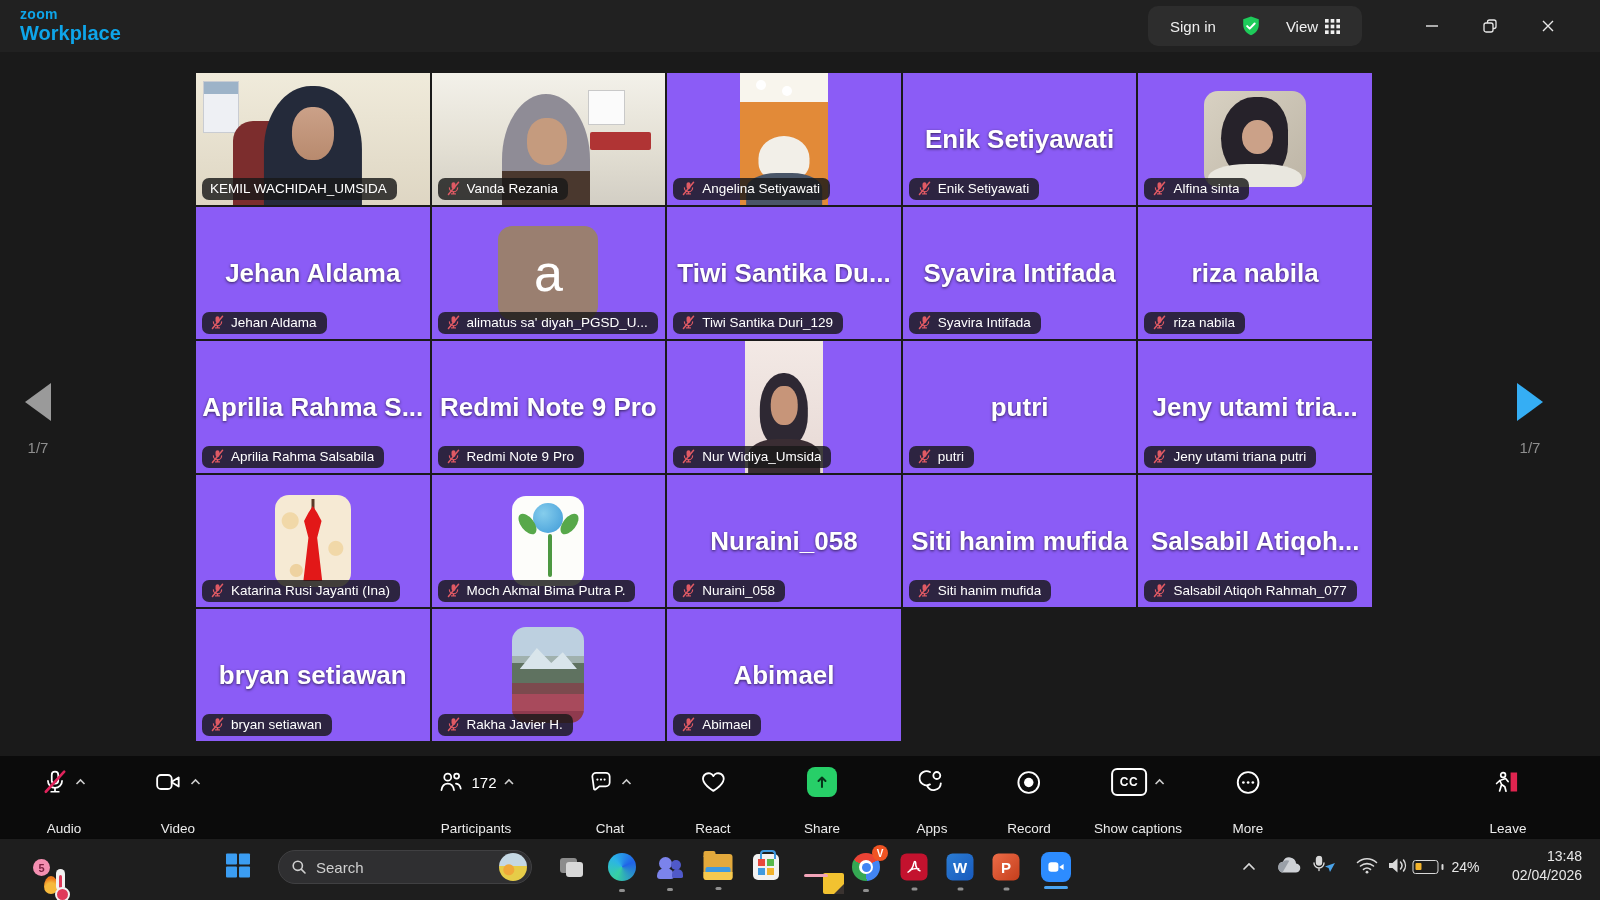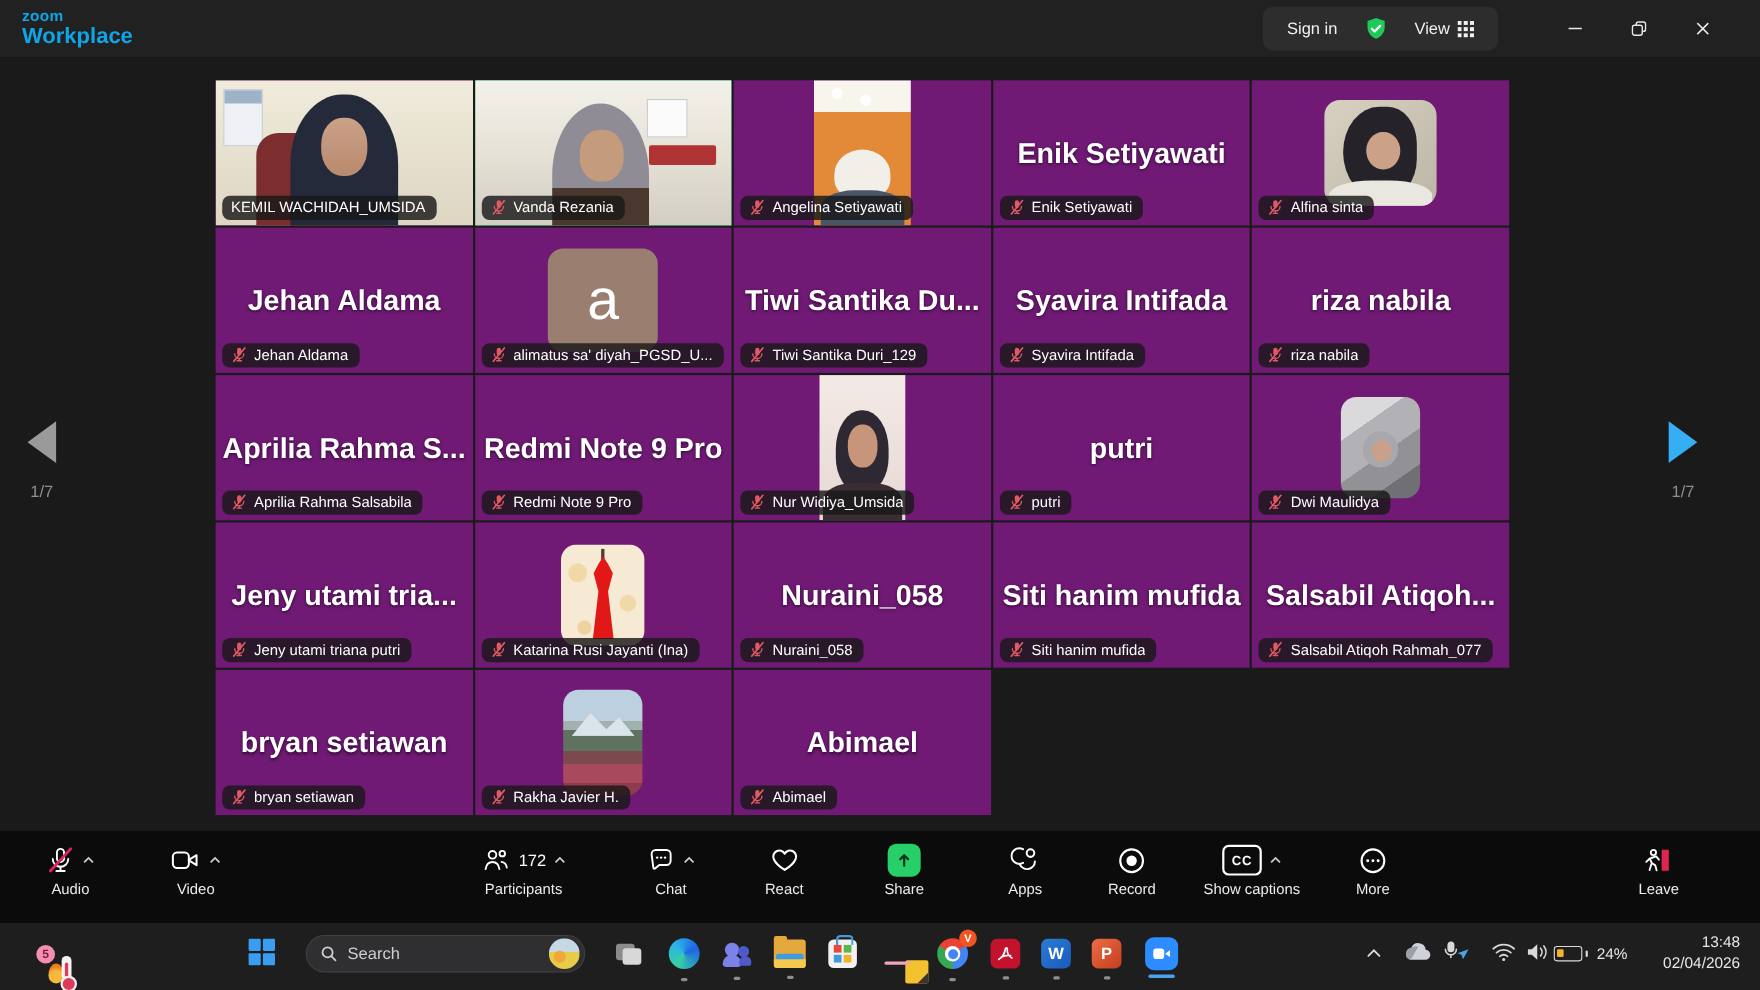--- a/index.html
+++ b/index.html
@@ -17,21 +17,21 @@
   .shield{width:22px;height:22px;}
   .viewbtn{display:flex;align-items:center;gap:7px;background:none;border:none;cursor:pointer;}
   .viewbtn span{color:#f0f0f0;font-size:15px;font-family:inherit;}
   .winctl{position:absolute;top:0;height:52px;width:56px;display:flex;align-items:center;justify-content:center;
           background:none;border:none;color:#e8e8e8;cursor:pointer;}
   .winctl svg{width:14px;height:14px;}
   
   .gallery{position:absolute;left:0;top:52px;width:1600px;height:704px;background:#1a1a1a;}
   .grid{position:absolute;left:196px;top:21px;width:1176px;height:668px;display:grid;
         grid-template-columns:repeat(5,1fr);grid-template-rows:repeat(5,1fr);gap:2px;}
-  .tile{position:relative;background:#701a75;overflow:hidden;}
+  .tile{position:relative;background:#8b5cf6;overflow:hidden;}
   .tile.active{box-shadow:inset 0 0 0 3px var(--green,#23c863);}
   .big-name{position:absolute;inset:0;display:flex;align-items:center;justify-content:center;
             color:#fff;font-size:26px;font-weight:700;white-space:nowrap;
             text-shadow:0 1px 3px rgba(0,0,0,.65);}
   .pill{position:absolute;left:6px;bottom:5px;display:flex;align-items:center;gap:6px;
         background:rgba(24,24,24,.82);border-radius:7px;padding:3px 10px 4px 8px;max-width:92%;}
   .pill .pill-txt{color:#fff;font-size:13.5px;white-space:nowrap;overflow:hidden;text-overflow:ellipsis;}
   .mic-ico{width:15px;height:15px;flex:0 0 auto;}
   
   .art{position:absolute;inset:0;}
@@ -89,21 +89,21 @@
   .nav-left{left:8px;}
   .nav-right{left:1500px;}
   .tri-l{width:0;height:0;border-top:19px solid transparent;border-bottom:19px solid transparent;
          border-right:26px solid #9a9a9a;margin:0 auto;}
   .tri-r{width:0;height:0;border-top:19px solid transparent;border-bottom:19px solid transparent;
          border-left:26px solid var(--arrow-blue,#35aef4);margin:0 auto;}
   .pageno{color:#8f8f8f;font-size:15px;margin-top:18px;}
   
   .toolbar{position:absolute;left:0;top:756px;width:1600px;height:82px;background:#0b0b0b;}
   .tool{position:absolute;top:11px;transform:translateX(-50%);display:flex;flex-direction:column;
-        align-items:center;gap:4px;background:none;border:none;cursor:pointer;padding:0;}
+        align-items:center;gap:24px;background:none;border:none;cursor:pointer;padding:0;}
   .tool .lab{color:#ececec;font-size:13.5px;white-space:nowrap;font-family:inherit;}
   .ticon{position:relative;height:30px;display:flex;align-items:center;gap:7px;}
   .chev{color:#c9c9c9;}
   .cnt{color:#fff;font-size:15px;}
   .sharebox{width:30px;height:30px;border-radius:8px;background:var(--share-green,#27cf68);
             display:flex;align-items:center;justify-content:center;}
   .ccbox{width:32px;height:24px;border:2px solid #fff;border-radius:6px;color:#fff;font-size:12px;
          font-weight:700;display:flex;align-items:center;justify-content:center;letter-spacing:.5px;}
   
   .taskbar{position:absolute;left:0;top:838px;width:1600px;height:62px;background:#1e1e1e;border-top:1px solid #0a0a0a;}
@@ -448,41 +448,20 @@
             <g stroke="#e05a64" stroke-width="1.3" fill="none" stroke-linecap="round">
               <path d="M3.6 7.2a4.4 4.4 0 0 0 8.8 0"></path>
               <path d="M8 11.4v2M5.9 13.8h4.2"></path>
             </g>
             <line x1="2.6" y1="14.4" x2="13.4" y2="1.4" stroke="#e05a64" stroke-width="1.6" stroke-linecap="round"></line>
           </svg>
           <span class="pill-txt">putri</span>
         </div>
       </div>
       <div class="tile">
-        <div class="avatar-wrap">
-          <div class="av av-dwi">
-            <div class="s1"></div>
-            <div class="s2"></div>
-            <div class="s3"></div>
-            <div class="s4"></div>
-          </div>
-        </div>
-        <div class="pill">
-          <svg class="mic-ico" viewBox="0 0 16 16">
-            <rect x="5.9" y="1.2" width="4.2" height="7.4" rx="2.1" fill="#e05a64"></rect>
-            <g stroke="#e05a64" stroke-width="1.3" fill="none" stroke-linecap="round">
-              <path d="M3.6 7.2a4.4 4.4 0 0 0 8.8 0"></path>
-              <path d="M8 11.4v2M5.9 13.8h4.2"></path>
-            </g>
-            <line x1="2.6" y1="14.4" x2="13.4" y2="1.4" stroke="#e05a64" stroke-width="1.6" stroke-linecap="round"></line>
-          </svg>
-          <span class="pill-txt">Dwi Maulidya</span>
-        </div>
-      </div>
-      <div class="tile">
         <div class="big-name">Jeny utami tria...</div>
         <div class="pill">
           <svg class="mic-ico" viewBox="0 0 16 16">
             <rect x="5.9" y="1.2" width="4.2" height="7.4" rx="2.1" fill="#e05a64"></rect>
             <g stroke="#e05a64" stroke-width="1.3" fill="none" stroke-linecap="round">
               <path d="M3.6 7.2a4.4 4.4 0 0 0 8.8 0"></path>
               <path d="M8 11.4v2M5.9 13.8h4.2"></path>
             </g>
             <line x1="2.6" y1="14.4" x2="13.4" y2="1.4" stroke="#e05a64" stroke-width="1.6" stroke-linecap="round"></line>
           </svg>
@@ -501,20 +480,41 @@
         <div class="pill">
           <svg class="mic-ico" viewBox="0 0 16 16">
             <rect x="5.9" y="1.2" width="4.2" height="7.4" rx="2.1" fill="#e05a64"></rect>
             <g stroke="#e05a64" stroke-width="1.3" fill="none" stroke-linecap="round">
               <path d="M3.6 7.2a4.4 4.4 0 0 0 8.8 0"></path>
               <path d="M8 11.4v2M5.9 13.8h4.2"></path>
             </g>
             <line x1="2.6" y1="14.4" x2="13.4" y2="1.4" stroke="#e05a64" stroke-width="1.6" stroke-linecap="round"></line>
           </svg>
           <span class="pill-txt">Katarina Rusi Jayanti (Ina)</span>
+        </div>
+      </div>
+      <div class="tile">
+        <div class="avatar-wrap">
+          <div class="av av-moch">
+            <div class="s1"></div>
+            <div class="s2"></div>
+            <div class="s3"></div>
+            <div class="s4"></div>
+          </div>
+        </div>
+        <div class="pill">
+          <svg class="mic-ico" viewBox="0 0 16 16">
+            <rect x="5.9" y="1.2" width="4.2" height="7.4" rx="2.1" fill="#e05a64"></rect>
+            <g stroke="#e05a64" stroke-width="1.3" fill="none" stroke-linecap="round">
+              <path d="M3.6 7.2a4.4 4.4 0 0 0 8.8 0"></path>
+              <path d="M8 11.4v2M5.9 13.8h4.2"></path>
+            </g>
+            <line x1="2.6" y1="14.4" x2="13.4" y2="1.4" stroke="#e05a64" stroke-width="1.6" stroke-linecap="round"></line>
+          </svg>
+          <span class="pill-txt">Moch Akmal Bima Putra P.</span>
         </div>
       </div>
       <div class="tile">
         <div class="big-name">Nuraini_058</div>
         <div class="pill">
           <svg class="mic-ico" viewBox="0 0 16 16">
             <rect x="5.9" y="1.2" width="4.2" height="7.4" rx="2.1" fill="#e05a64"></rect>
             <g stroke="#e05a64" stroke-width="1.3" fill="none" stroke-linecap="round">
               <path d="M3.6 7.2a4.4 4.4 0 0 0 8.8 0"></path>
               <path d="M8 11.4v2M5.9 13.8h4.2"></path>

